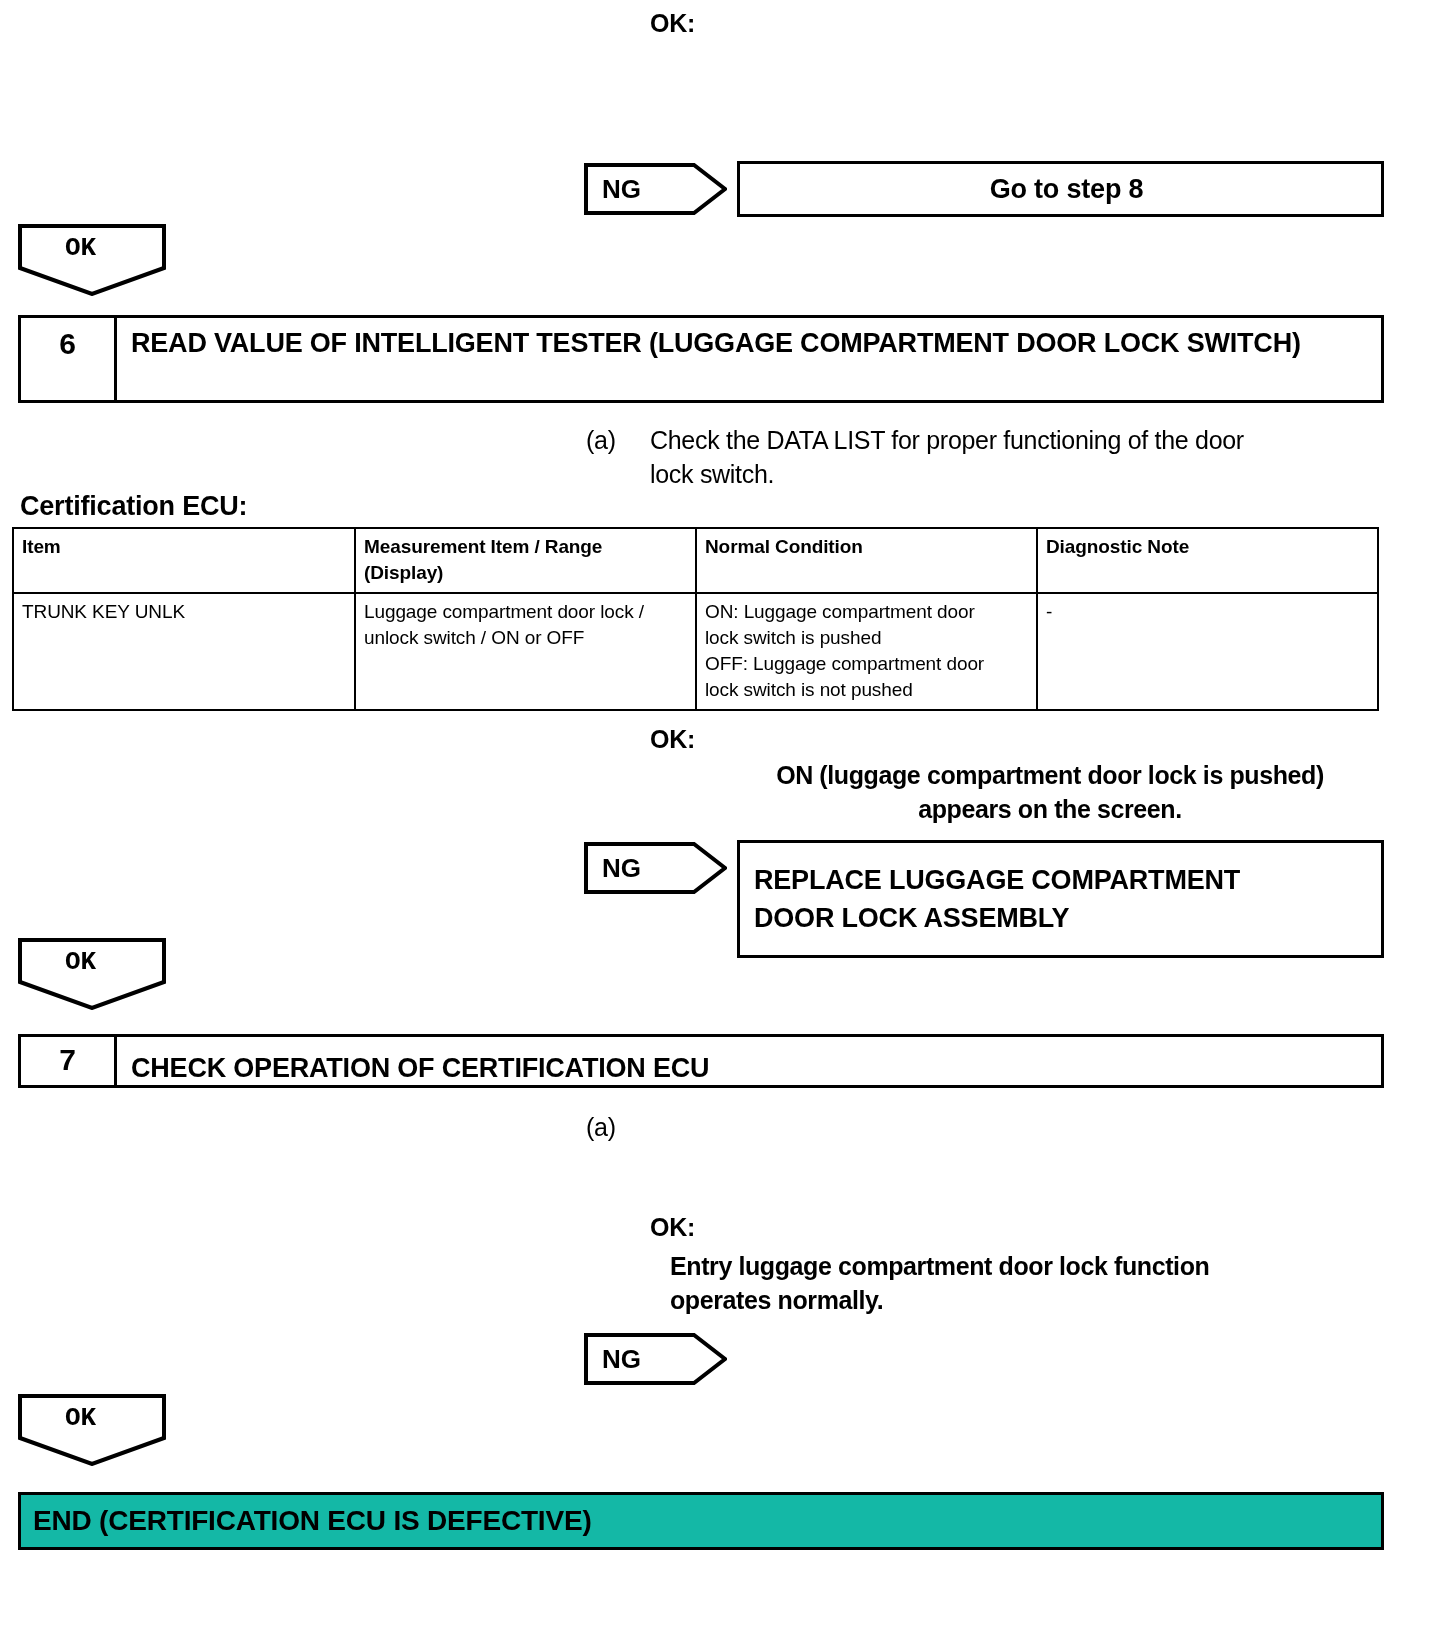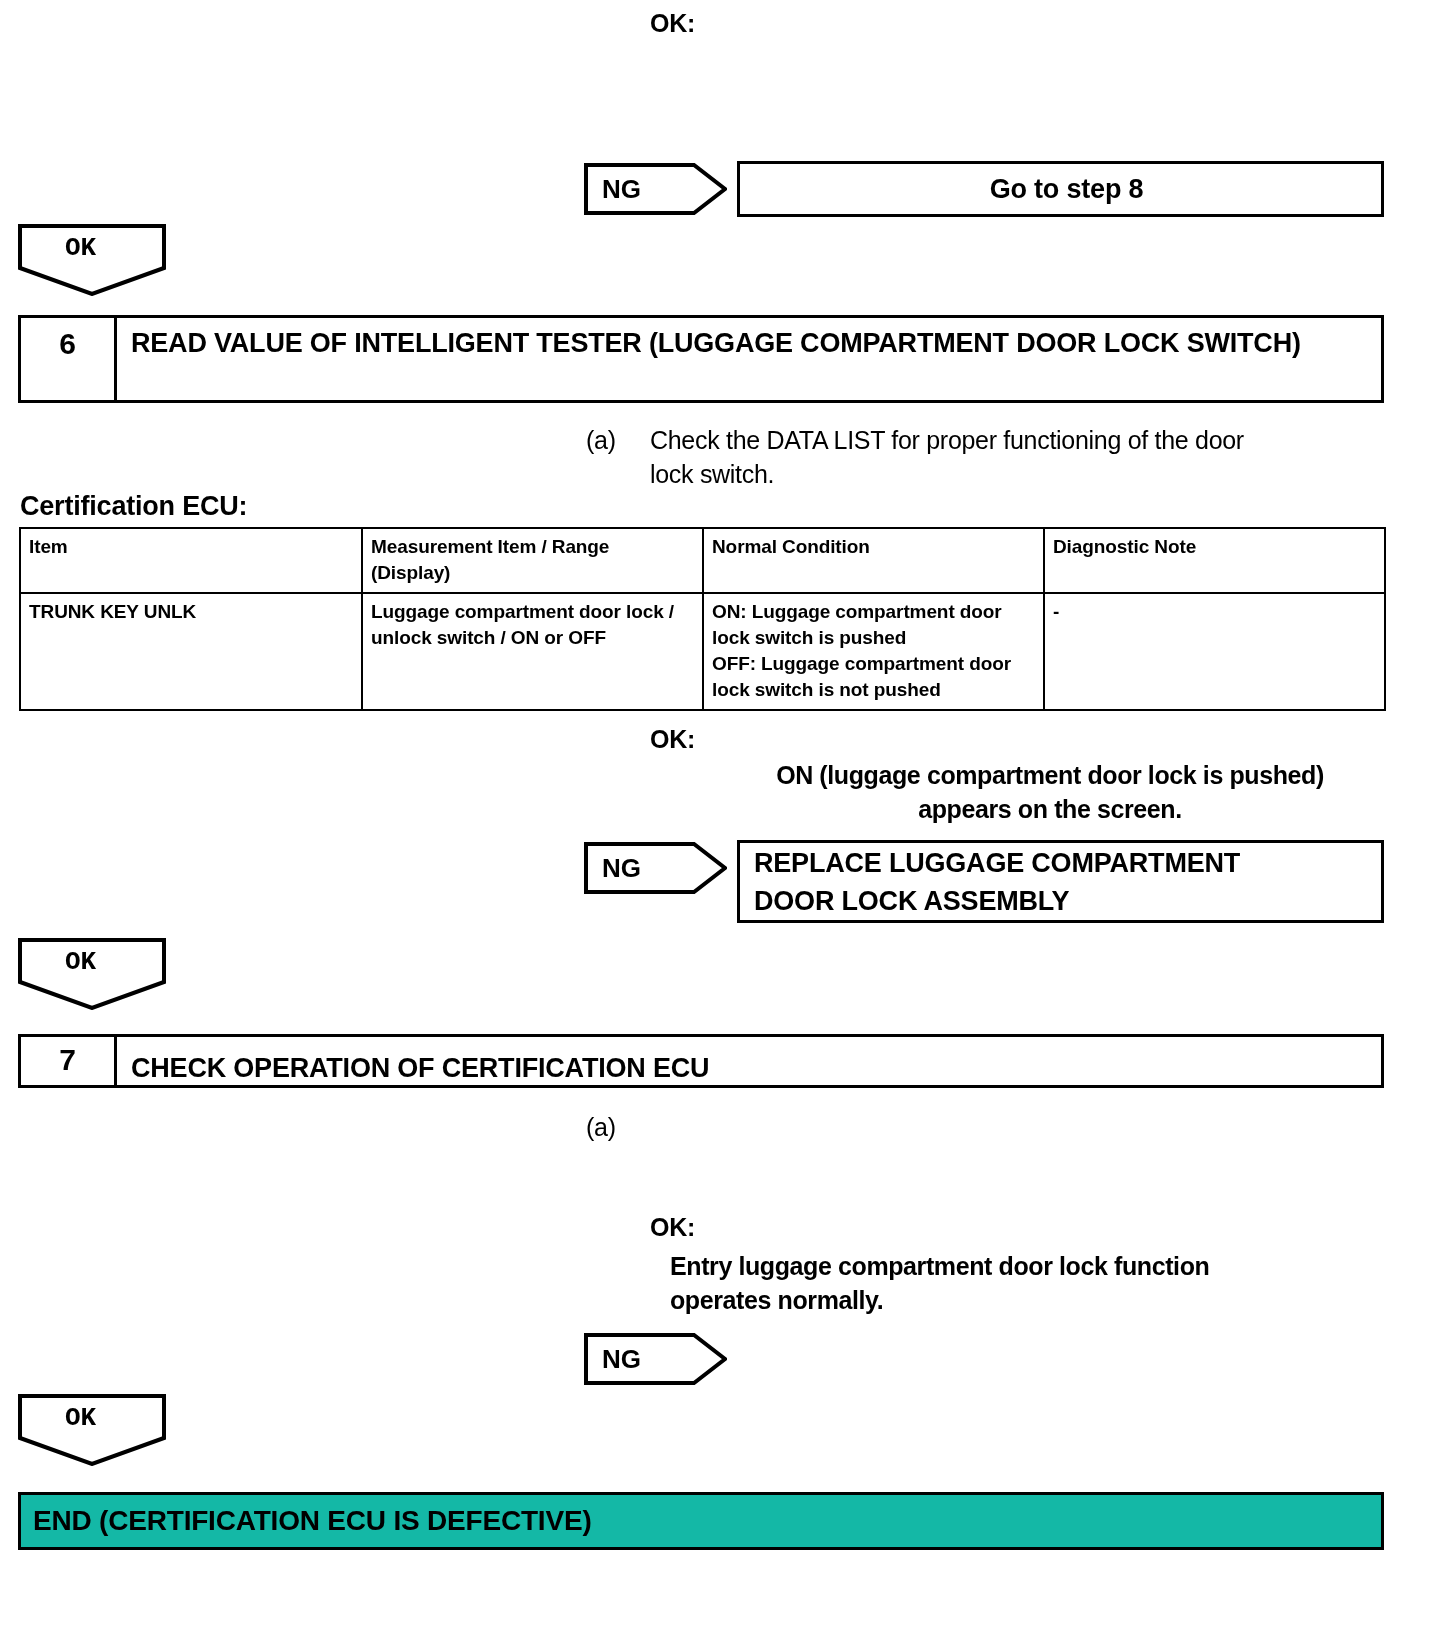--- a/index.html
+++ b/index.html
@@ -42,21 +42,21 @@
   .ok-arrow{position:absolute;width:148px;height:72px;font-family:Liberation Mono, monospace;}
   .ok-arrow svg{display:block;}
   .ok-arrow .lbl{position:absolute;left:47px;top:9px;font-weight:bold;font-size:26px;}
 
   
   .tbl-label{position:absolute;font-weight:bold;font-size:27px;letter-spacing:-0.2px;}
   table.data{position:absolute;border-collapse:collapse;table-layout:fixed;background:#fff;}
   table.data td,table.data th{border:2px solid #000;vertical-align:top;
       font-size:19px;line-height:26px;padding:5px 8px 6px 8px;text-align:left;letter-spacing:-0.1px;}
   table.data th{font-weight:bold;}
-  table.data td{font-weight:bold;margin-top:19px;}
+  table.data td{font-weight:normal;margin-top:19px;}
 
   
   .end-box{position:absolute;border:3px solid #000;box-sizing:border-box;background:#14b8a6;
            font-weight:bold;font-size:28px;letter-spacing:-0.2px;display:flex;align-items:center;padding-left:12px;}
 </style>
 </head>
 <body>
 
 <div class="page">
 
@@ -83,21 +83,21 @@
     <div class="step-num">6</div>
     <div class="step-title">READ VALUE OF INTELLIGENT TESTER (LUGGAGE COMPARTMENT DOOR LOCK SWITCH)</div>
   </div>
 
   <div class="txt proc-body" style="left:586px;top:423px;">(a)</div>
   <div class="txt proc-body" style="left:650px;top:423px;width:730px;">Check the DATA LIST for proper functioning of the door
 lock switch.</div>
 
   <div class="tbl-label" style="left:20px;top:491px;">Certification ECU:</div>
 
-  <table class="data" style="left:19px;top:527px;width:1365px;">
+  <table class="data" style="left:12px;top:527px;width:1365px;">
     <colgroup>
       <col style="width:342px;">
       <col style="width:341px;">
       <col style="width:341px;">
       <col style="width:341px;">
     </colgroup>
     <thead>
       <tr>
         <th>Item</th>
         <th style="white-space:pre-line;">Measurement Item / Range
@@ -124,21 +124,21 @@
   <div class="txt ok-body" style="left:690px;top:758px;width:720px;text-align:center;">ON (luggage compartment door lock is pushed)
 appears on the screen.</div>
 
   <div class="ng-arrow" style="left:584px;top:842px;">
     <svg width="143" height="52" viewBox="0 0 143 52">
       <path d="M2,2 H110 L141,26 L110,50 H2 Z" fill="#ffffff" stroke="#000000" stroke-width="4"></path>
     </svg>
     <span class="lbl">NG</span>
   </div>
 
-  <div class="result-box left" style="left:737px;top:840px;width:647px;height:83px;white-space:pre-line;line-height:38px;">REPLACE LUGGAGE COMPARTMENT
+  <div class="result-box left" style="left:737px;top:840px;width:647px;height:118px;white-space:pre-line;line-height:38px;">REPLACE LUGGAGE COMPARTMENT
 DOOR LOCK ASSEMBLY</div>
 
   <div class="ok-arrow" style="left:18px;top:938px;">
     <svg width="148" height="72" viewBox="0 0 148 72">
       <path d="M2,2 H146 V44 L74,70 L2,44 Z" fill="#ffffff" stroke="#000000" stroke-width="4"></path>
     </svg>
     <span class="lbl">OK</span>
   </div>
 
   <div class="step-box" style="left:18px;top:1034px;width:1366px;height:54px;">

